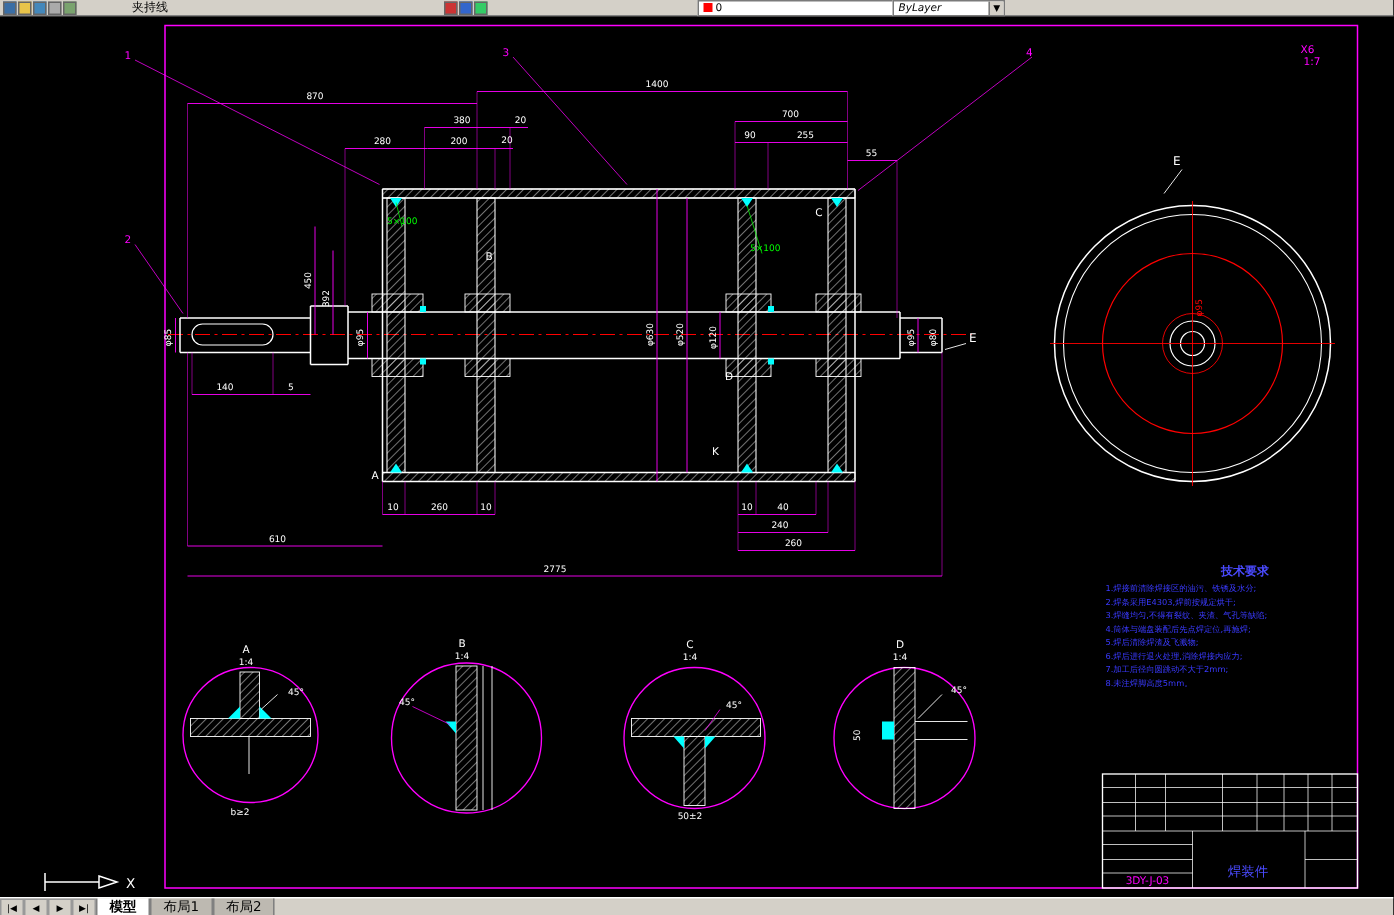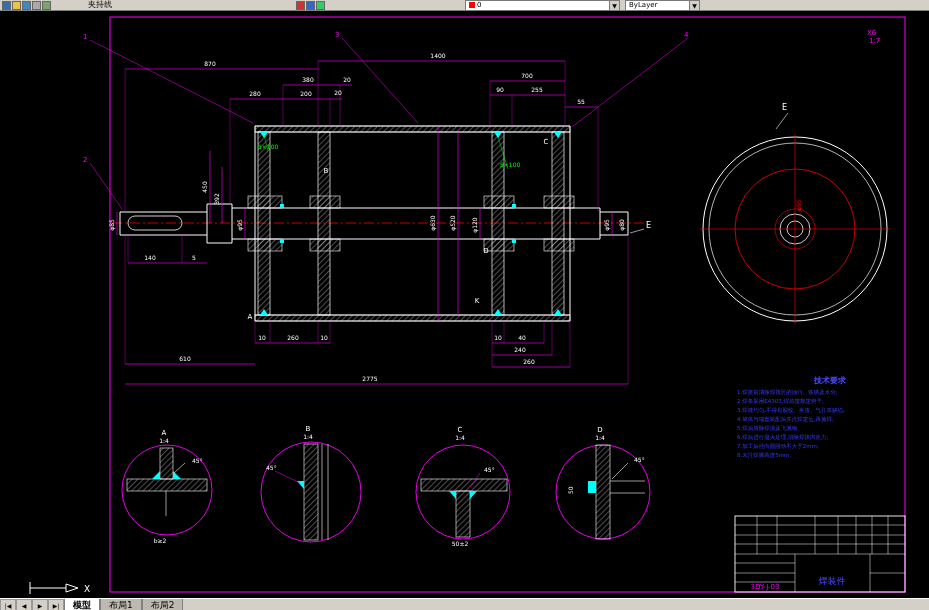--- a/index.html
+++ b/index.html
@@ -32,21 +32,21 @@
   <span class="tb-ico" style="left:32px;background:#aaa"></span>
   <span class="tb-ico" style="left:42px;background:#7aa36e"></span>
   <span class="tb-label">夹持线</span>
   <span class="tb-ico" style="left:296px;background:#c33"></span>
   <span class="tb-ico" style="left:306px;background:#36c"></span>
   <span class="tb-ico" style="left:316px;background:#3c6"></span>
   <div class="combo" style="left:465px;width:150px;">
     <span class="chip"></span><span>0</span>
     <span class="arr">▼</span>
   </div>
-  <div class="combo" style="left:625px;width:70px;">
+  <div class="combo" style="left:595px;width:70px;font-style:italic;">
     <span>ByLayer</span>
     <span class="arr">▼</span>
   </div>
 </div>
 
 <div class="canvas">
 <svg width="929" height="587" viewBox="0 0 929 587">
   <defs>
     <pattern id="h" width="4" height="4" patternUnits="userSpaceOnUse" patternTransform="rotate(45)">
       <line x1="0" y1="0" x2="0" y2="4" stroke="#ffffff" stroke-width="0.6"></line>

